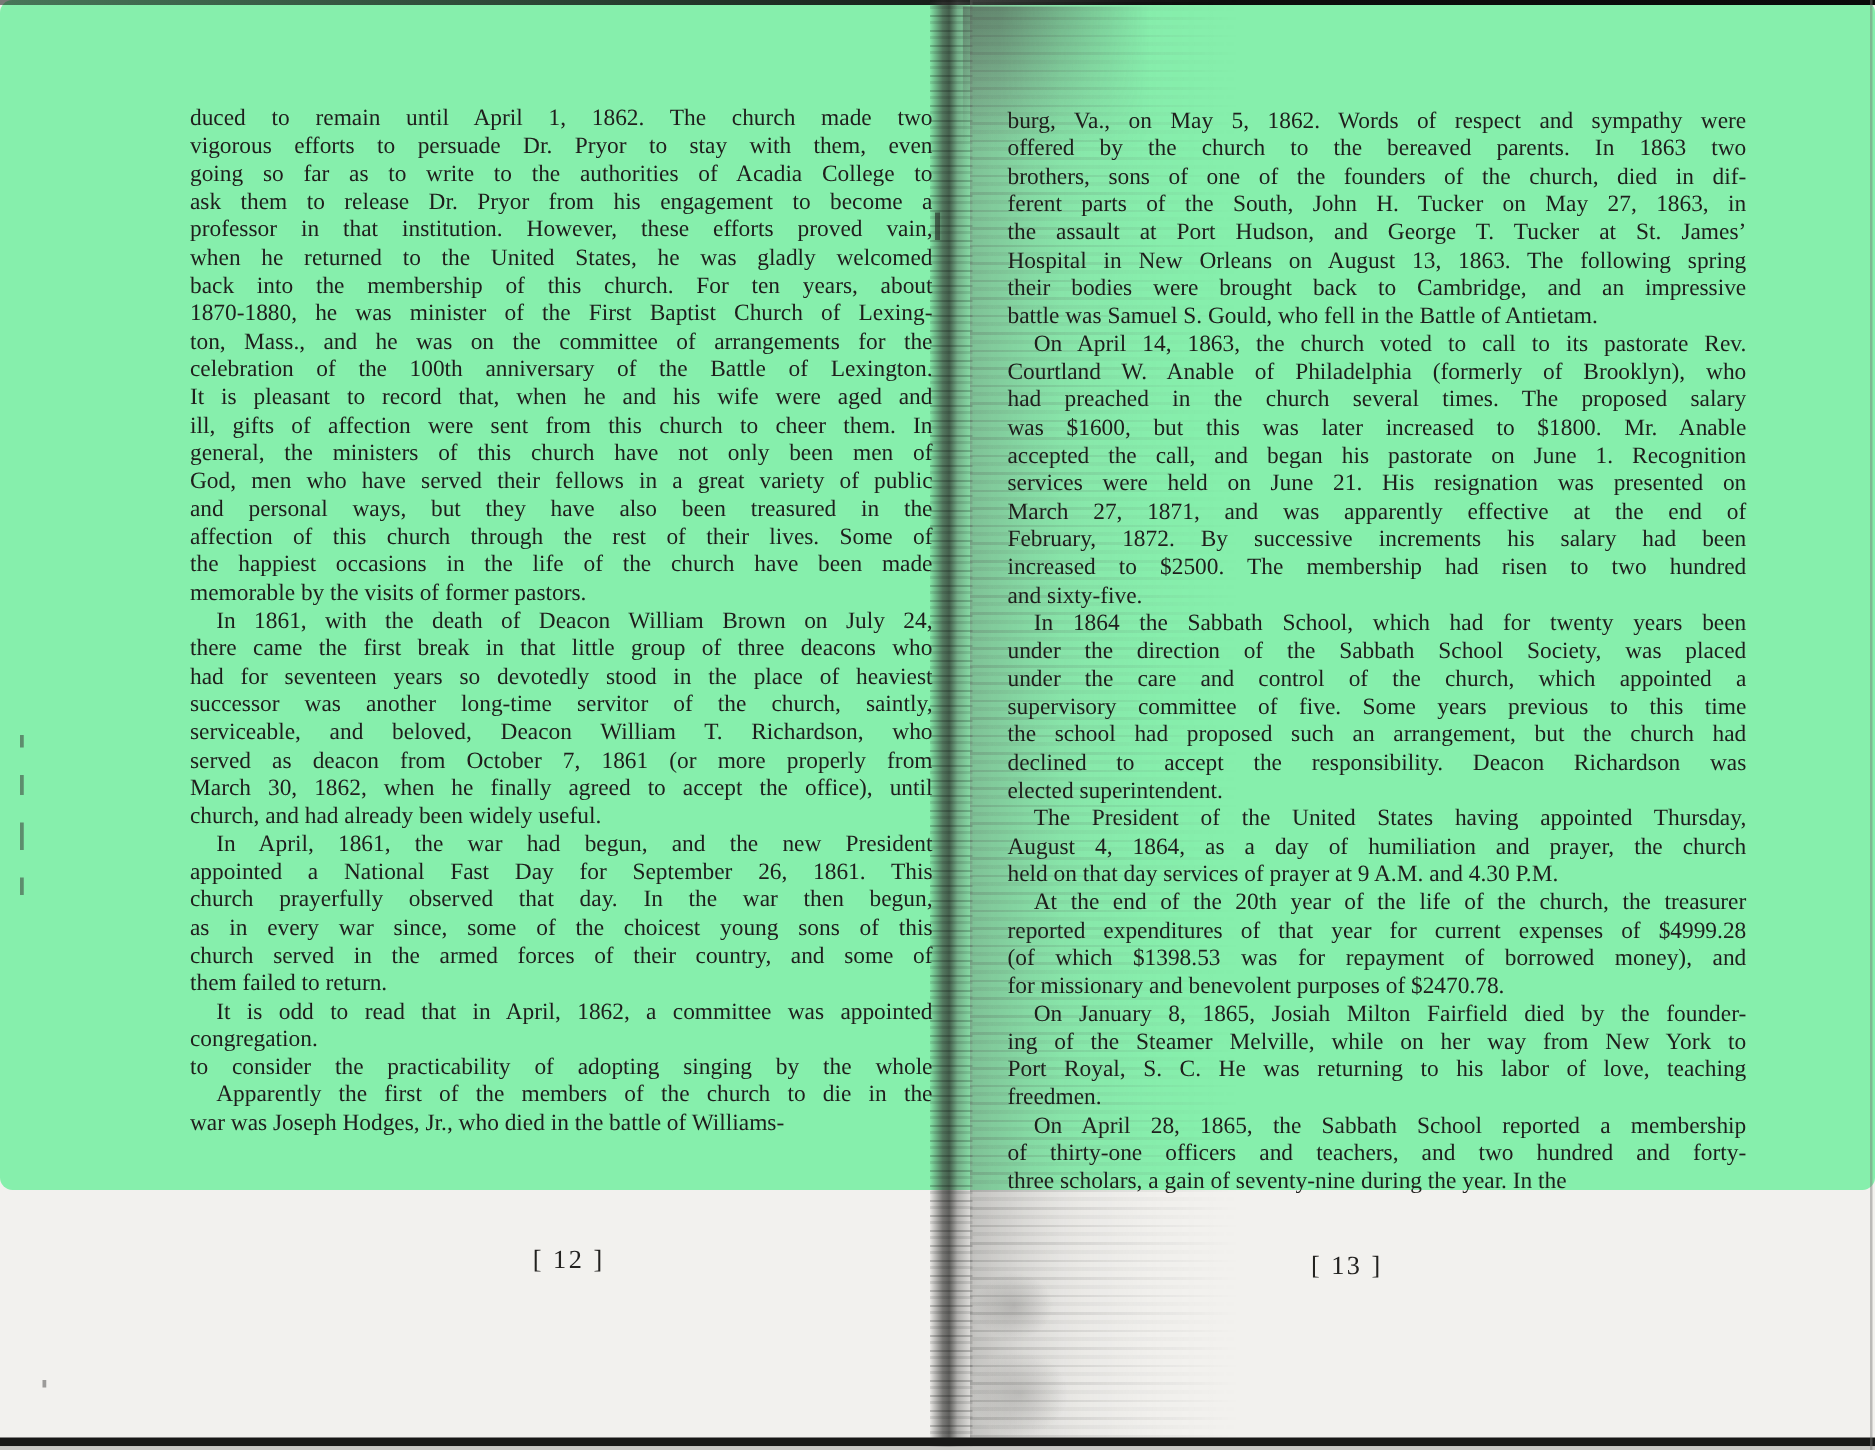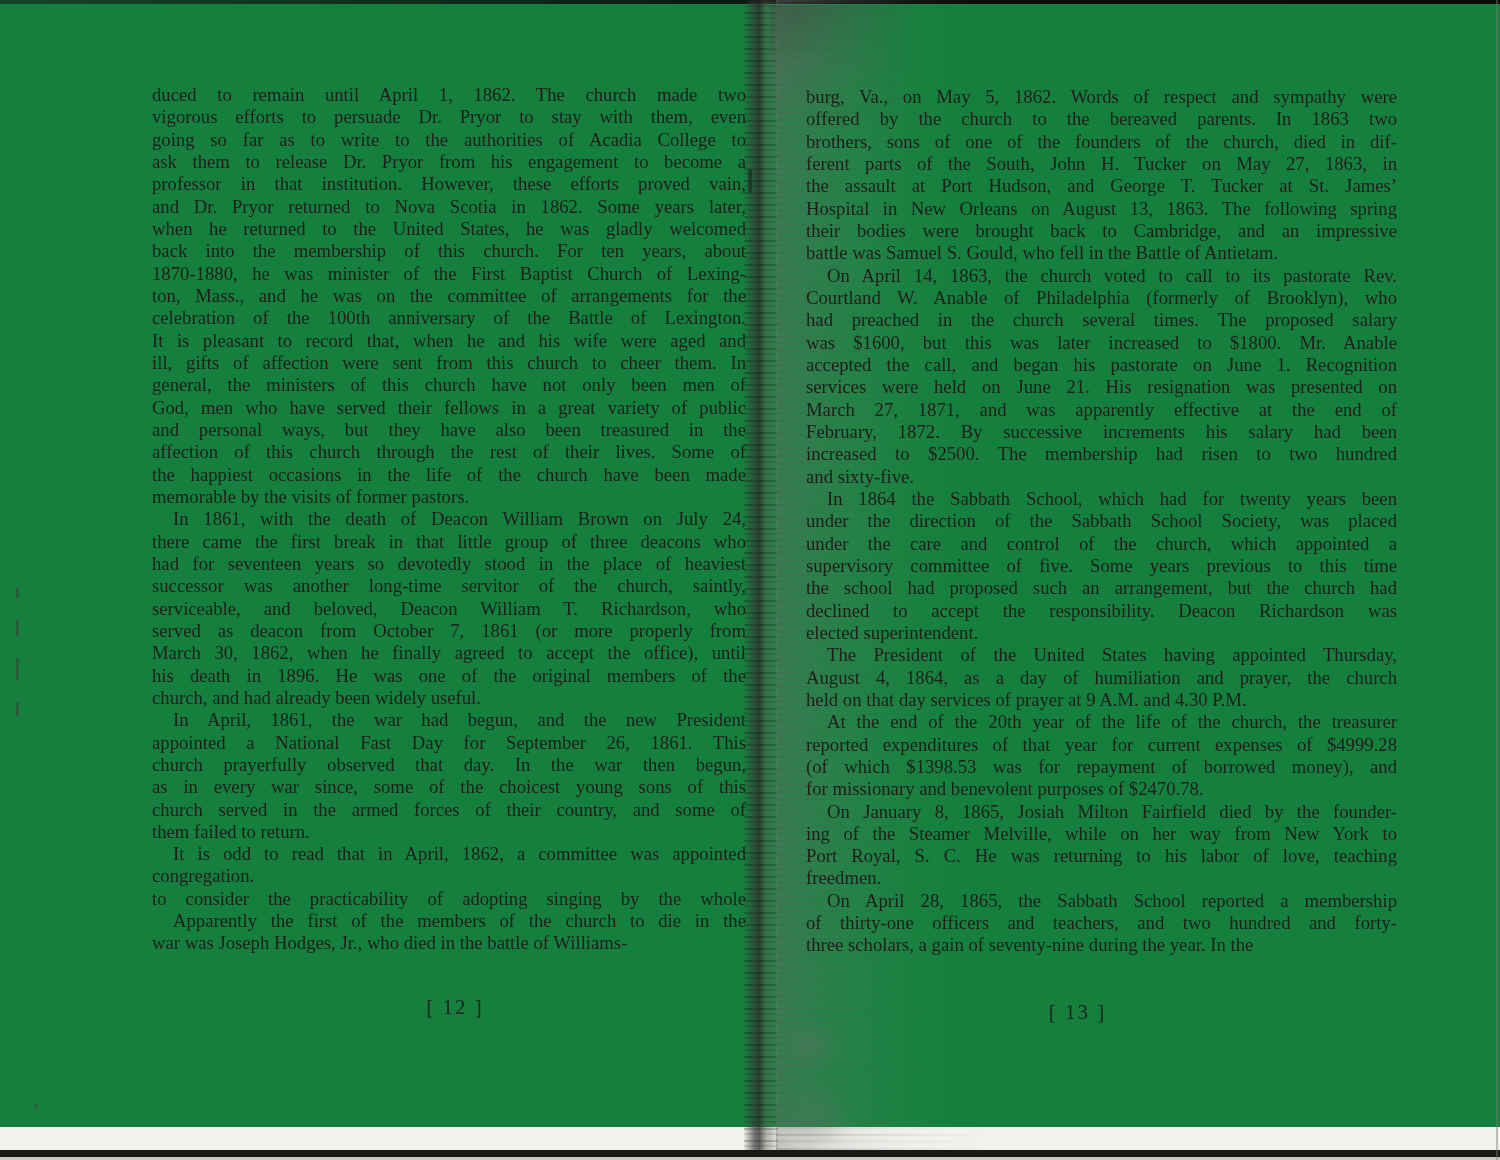--- a/index.html
+++ b/index.html
@@ -6,23 +6,24 @@
     margin: 0;
     padding: 0;
     width: 1500px;
     height: 1160px;
     background: #f2f1ee;
     overflow: hidden;
   }
   #scan {
     position: relative;
     width: 1500px;
-    height: 1127px;
-    background: #15803d;
+    height: 952px;
+    background: #86efac;
     font-family: "Liberation Serif", "DejaVu Serif", serif;
+    border-radius: 10px;
   }
   
   .edge-top {
     position: absolute; left: 0; top: 0; width: 1500px; height: 4px;
     background: linear-gradient(90deg, rgba(20,20,20,0.55), rgba(15,15,15,0.85) 40%, #0e0e0e 60%, #0a0a0a);
   }
   .edge-bottom {
     position: absolute; left: 0; top: 1150px; width: 1500px; height: 7px;
     background: #181817;
   }
@@ -135,42 +136,40 @@
     <span style="height:22px"></span>
     <span style="height:14px"></span>
   </div>
 
   <div id="page-left-text" class="page-text">
       <div class="line">duced to remain until April 1, 1862.  The church made two</div>
       <div class="line">vigorous efforts to persuade Dr. Pryor to stay with them, even</div>
       <div class="line">going so far as to write to the authorities of Acadia College to</div>
       <div class="line">ask them to release Dr. Pryor from his engagement to become a</div>
       <div class="line">professor in that institution.  However, these efforts proved vain,</div>
-      <div class="line">and Dr. Pryor returned to Nova Scotia in 1862.  Some years later,</div>
       <div class="line">when he returned to the United States, he was gladly welcomed</div>
       <div class="line">back into the membership of this church.  For ten years, about</div>
       <div class="line">1870-1880, he was minister of the First Baptist Church of Lexing-</div>
       <div class="line">ton, Mass., and he was on the committee of arrangements for the</div>
       <div class="line">celebration of the 100th anniversary of the Battle of Lexington.</div>
       <div class="line">It is pleasant to record that, when he and his wife were aged and</div>
       <div class="line">ill, gifts of affection were sent from this church to cheer them.  In</div>
       <div class="line">general, the ministers of this church have not only been men of</div>
       <div class="line">God, men who have served their fellows in a great variety of public</div>
       <div class="line">and personal ways, but they have also been treasured in the</div>
       <div class="line">affection of this church through the rest of their lives.  Some of</div>
       <div class="line">the happiest occasions in the life of the church have been made</div>
       <div class="line para-end">memorable by the visits of former pastors.</div>
       <div class="line para-start">In 1861, with the death of Deacon William Brown on July 24,</div>
       <div class="line">there came the first break in that little group of three deacons who</div>
       <div class="line">had for seventeen years so devotedly stood in the place of heaviest</div>
       <div class="line">successor was another long-time servitor of the church, saintly,</div>
       <div class="line">serviceable, and beloved, Deacon William T. Richardson, who</div>
       <div class="line">served as deacon from October 7, 1861 (or more properly from</div>
       <div class="line">March 30, 1862, when he finally agreed to accept the office), until</div>
-      <div class="line">his death in 1896.  He was one of the original members of the</div>
       <div class="line para-end">church, and had already been widely useful.</div>
       <div class="line para-start">In April, 1861, the war had begun, and the new President</div>
       <div class="line">appointed a National Fast Day for September 26, 1861.  This</div>
       <div class="line">church prayerfully observed that day.  In the war then begun,</div>
       <div class="line">as in every war since, some of the choicest young sons of this</div>
       <div class="line">church served in the armed forces of their country, and some of</div>
       <div class="line para-end">them failed to return.</div>
       <div class="line para-start">It is odd to read that in April, 1862, a committee was appointed</div>
       <div class="line para-end">congregation.</div>
       <div class="line">to consider the practicability of adopting singing by the whole</div>

